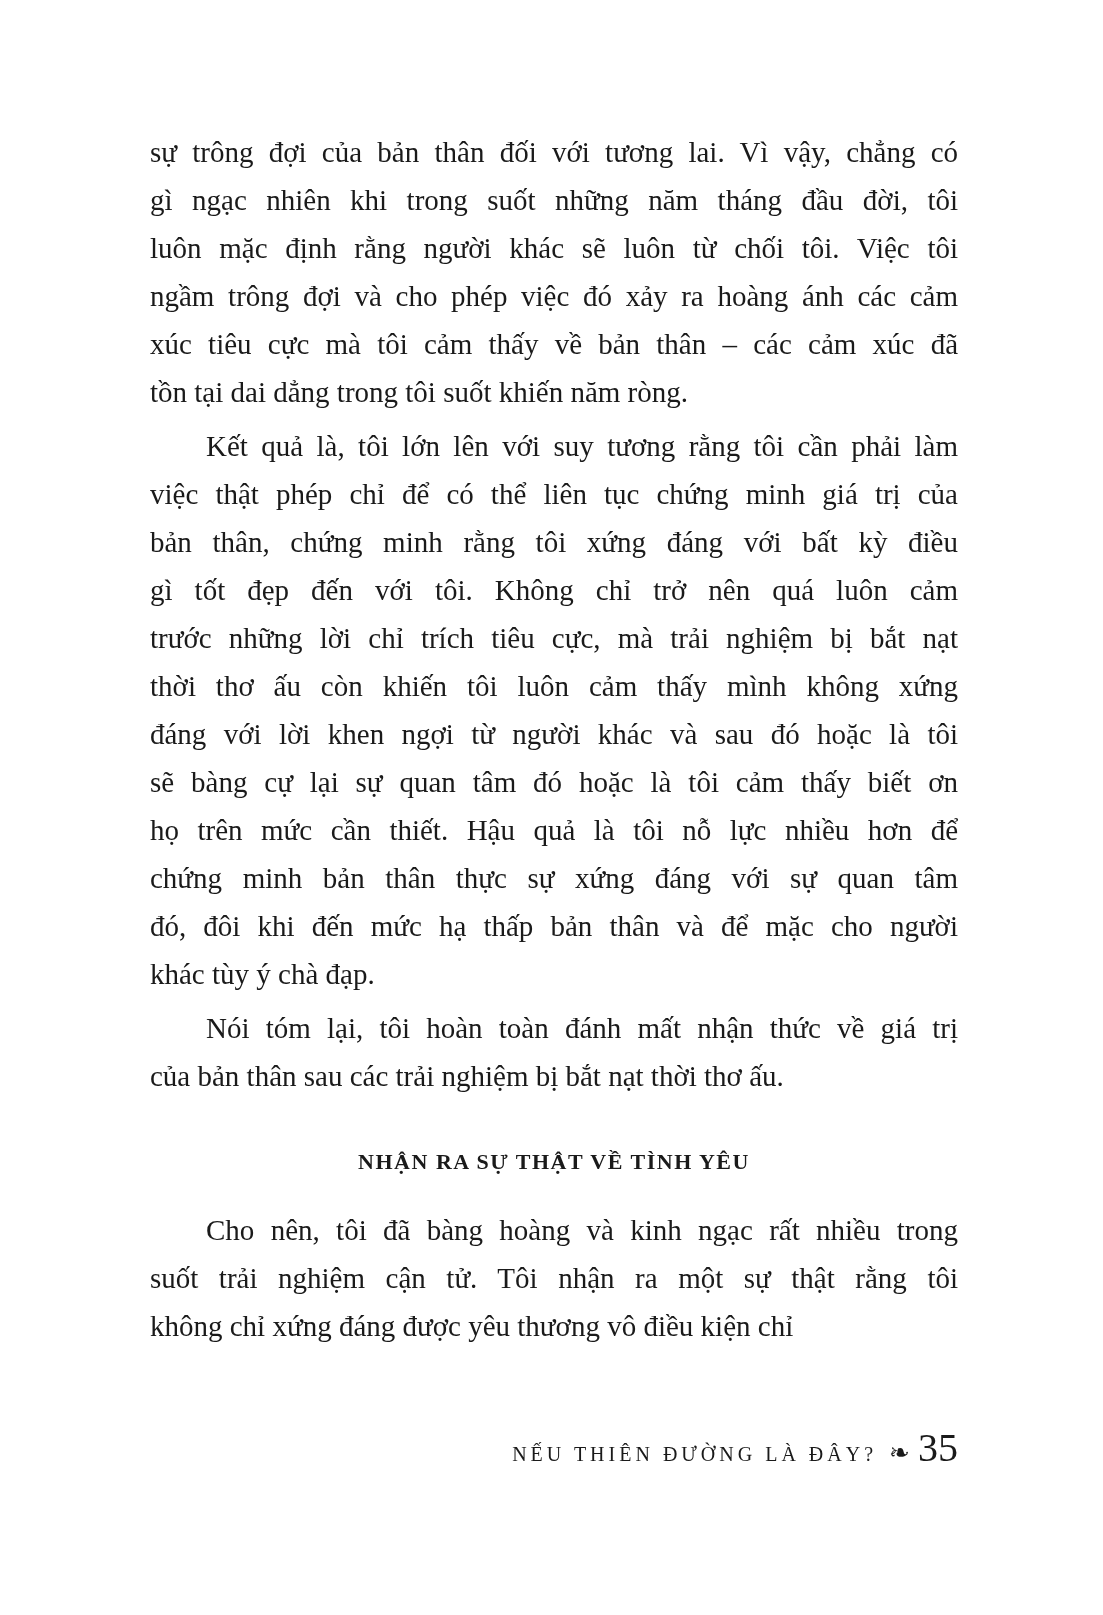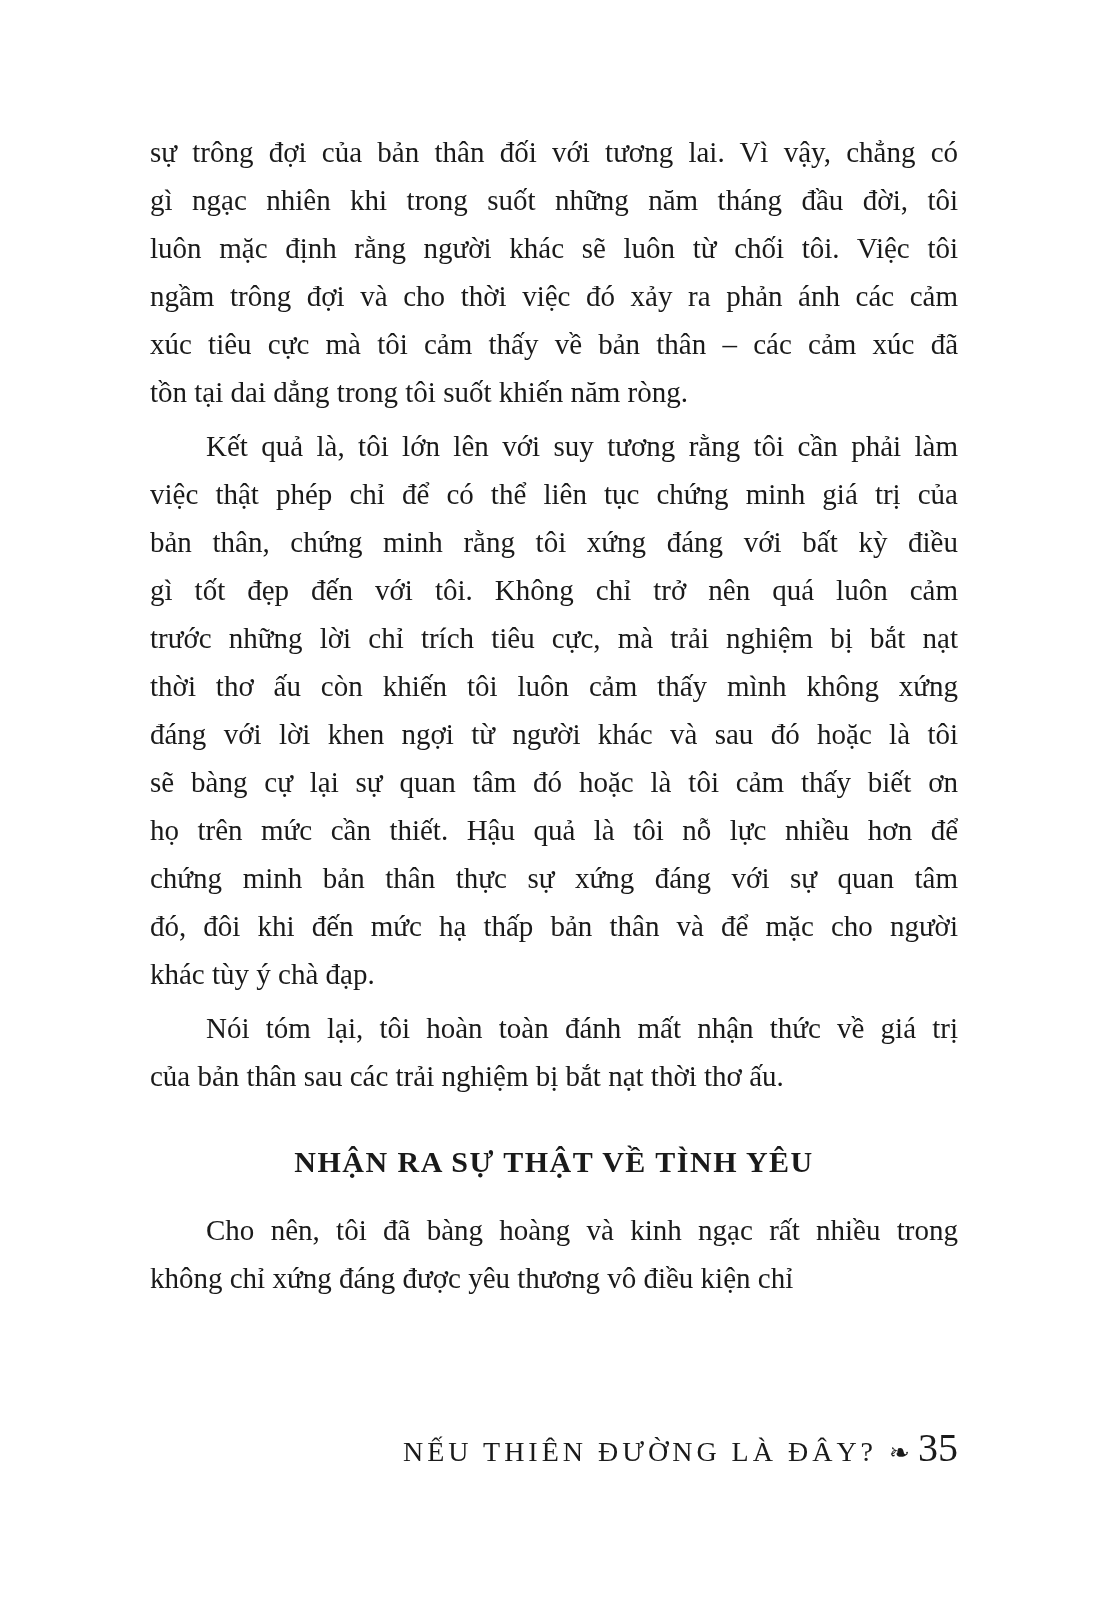--- a/index.html
+++ b/index.html
@@ -35,37 +35,37 @@
     white-space: normal;
   }
   .line.last {
     text-align-last: left;
   }
   .para.indent .line:first-child {
     text-indent: 56px;
   }
   .section-heading {
     text-align: center;
-    font-size: 30px;
+    font-size: 22px;
     font-weight: bold;
     letter-spacing: 1.5px;
     line-height: 48px;
     margin: 38px 0 20px 0;
   }
   .running-footer {
     position: absolute;
     top: 1424px;
     right: 145px;
     display: flex;
     align-items: baseline;
     color: #1a1a1a;
   }
   .running-title {
     font-family: "Liberation Serif", serif;
-    font-size: 28px;
+    font-size: 20px;
     letter-spacing: 4px;
   }
   .ornament {
     font-family: "DejaVu Sans", sans-serif;
     font-size: 25px;
     margin: 0 8px 0 12px;
   }
   .page-number {
     font-family: "Liberation Serif", serif;
     font-size: 40px;
@@ -74,21 +74,21 @@
 </head>
 <body>
 
 <div class="page" style="background: rgb(255, 255, 255); color: rgb(26, 26, 26);">
   <main class="text-block">
     <div id="paras-before">
         <p class="para">
           <span class="line">sự trông đợi của bản thân đối với tương lai. Vì vậy, chẳng có</span>
           <span class="line">gì ngạc nhiên khi trong suốt những năm tháng đầu đời, tôi</span>
           <span class="line">luôn mặc định rằng người khác sẽ luôn từ chối tôi. Việc tôi</span>
-          <span class="line">ngầm trông đợi và cho thời việc đó xảy ra phản ánh các cảm</span>
+          <span class="line">ngầm trông đợi và cho phép việc đó xảy ra hoàng ánh các cảm</span>
           <span class="line">xúc tiêu cực mà tôi cảm thấy về bản thân – các cảm xúc đã</span>
           <span class="line last">tồn tại dai dẳng trong tôi suốt khiến năm ròng.</span>
         </p>
         <p class="para indent">
           <span class="line">Kết quả là, tôi lớn lên với suy tương rằng tôi cần phải làm</span>
           <span class="line">việc thật phép chỉ để có thể liên tục chứng minh giá trị của</span>
           <span class="line">bản thân, chứng minh rằng tôi xứng đáng với bất kỳ điều</span>
           <span class="line">gì tốt đẹp đến với tôi. Không chỉ trở nên quá luôn cảm</span>
           <span class="line">trước những lời chỉ trích tiêu cực, mà trải nghiệm bị bắt nạt</span>
           <span class="line">thời thơ ấu còn khiến tôi luôn cảm thấy mình không xứng</span>
@@ -101,20 +101,21 @@
         </p>
         <p class="para indent">
           <span class="line">Nói tóm lại, tôi hoàn toàn đánh mất nhận thức về giá trị</span>
           <span class="line last">của bản thân sau các trải nghiệm bị bắt nạt thời thơ ấu.</span>
         </p>
       </div>
     <h2 class="section-heading">NHẬN RA SỰ THẬT VỀ TÌNH YÊU</h2>
     <div id="paras-after">
         <p class="para indent">
           <span class="line">Cho nên, tôi đã bàng hoàng và kinh ngạc rất nhiều trong</span>
+          <span class="line">suốt trải nghiệm cận tử. Tôi nhận ra một sự thật rằng tôi</span>
           <span class="line last">không chỉ xứng đáng được yêu thương vô điều kiện chỉ</span>
         </p>
       </div>
   </main>
 
   <footer class="running-footer">
     <span class="running-title">NẾU THIÊN ĐƯỜNG LÀ ĐÂY?</span>
     <span class="ornament">❧</span>
     <span class="page-number">35</span>
   </footer>

